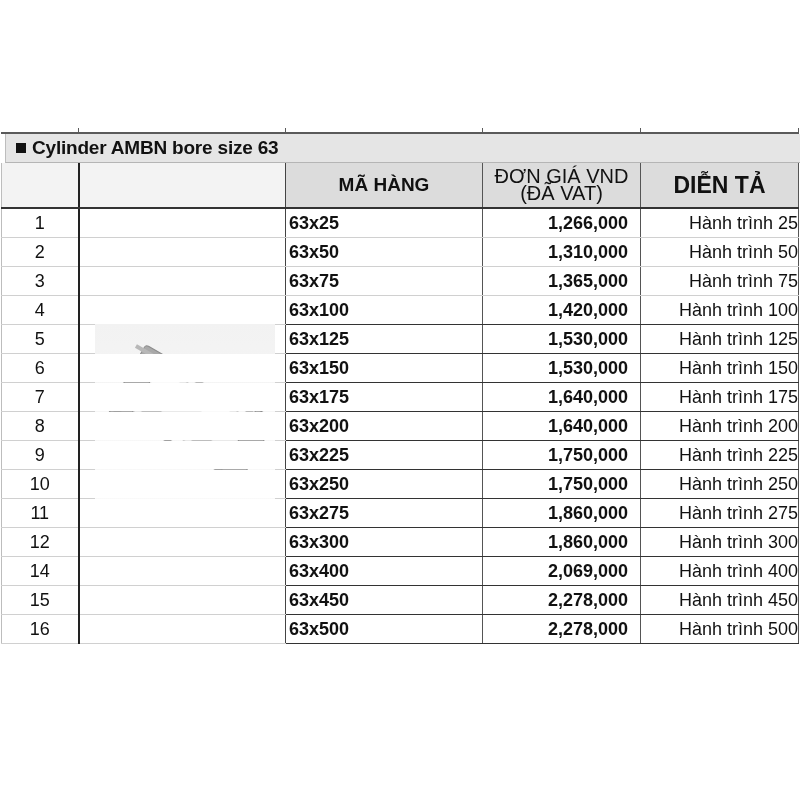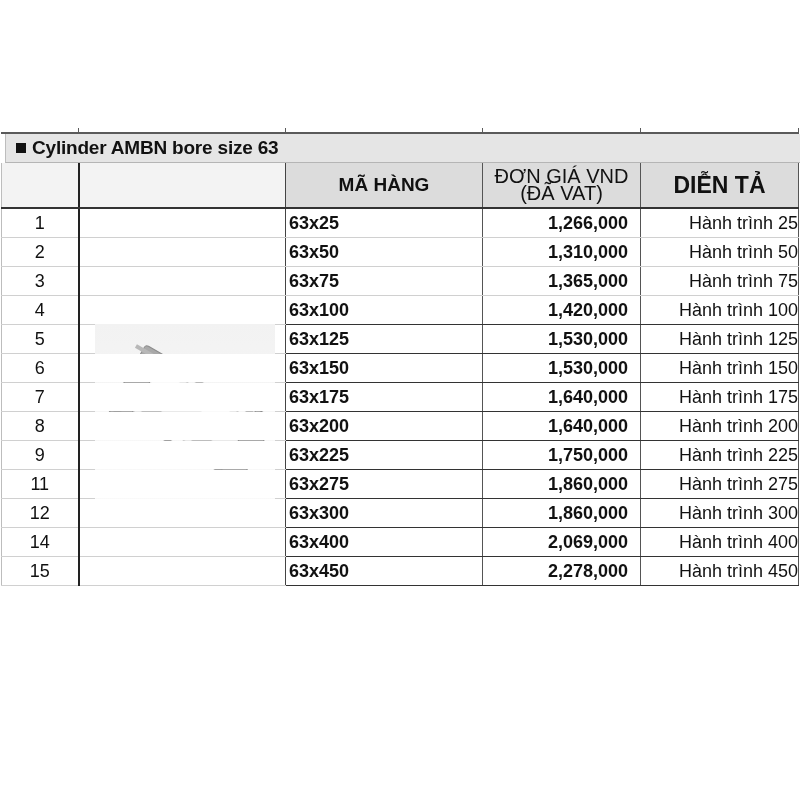--- a/index.html
+++ b/index.html
@@ -138,20 +138,27 @@
     <td class="desc">Hành trình 200</td>
   </tr>
         <tr class="row dark">
     <td class="num">9</td>
     <td class="img"></td>
     <td class="code">63x225</td>
     <td class="price">1,750,000</td>
     <td class="desc">Hành trình 225</td>
   </tr>
         <tr class="row dark">
+    <td class="num">10</td>
+    <td class="img"></td>
+    <td class="code">63x250</td>
+    <td class="price">1,750,000</td>
+    <td class="desc">Hành trình 250</td>
+  </tr>
+        <tr class="row dark">
     <td class="num">11</td>
     <td class="img"></td>
     <td class="code">63x275</td>
     <td class="price">1,860,000</td>
     <td class="desc">Hành trình 275</td>
   </tr>
         <tr class="row dark">
     <td class="num">12</td>
     <td class="img"></td>
     <td class="code">63x300</td>
@@ -165,15 +172,22 @@
     <td class="price">2,069,000</td>
     <td class="desc">Hành trình 400</td>
   </tr>
         <tr class="row dark">
     <td class="num">15</td>
     <td class="img"></td>
     <td class="code">63x450</td>
     <td class="price">2,278,000</td>
     <td class="desc">Hành trình 450</td>
   </tr>
+        <tr class="row dark">
+    <td class="num">16</td>
+    <td class="img"></td>
+    <td class="code">63x500</td>
+    <td class="price">2,278,000</td>
+    <td class="desc">Hành trình 500</td>
+  </tr>
       </tbody>
   </table>
 </div>
 
 </body></html>

